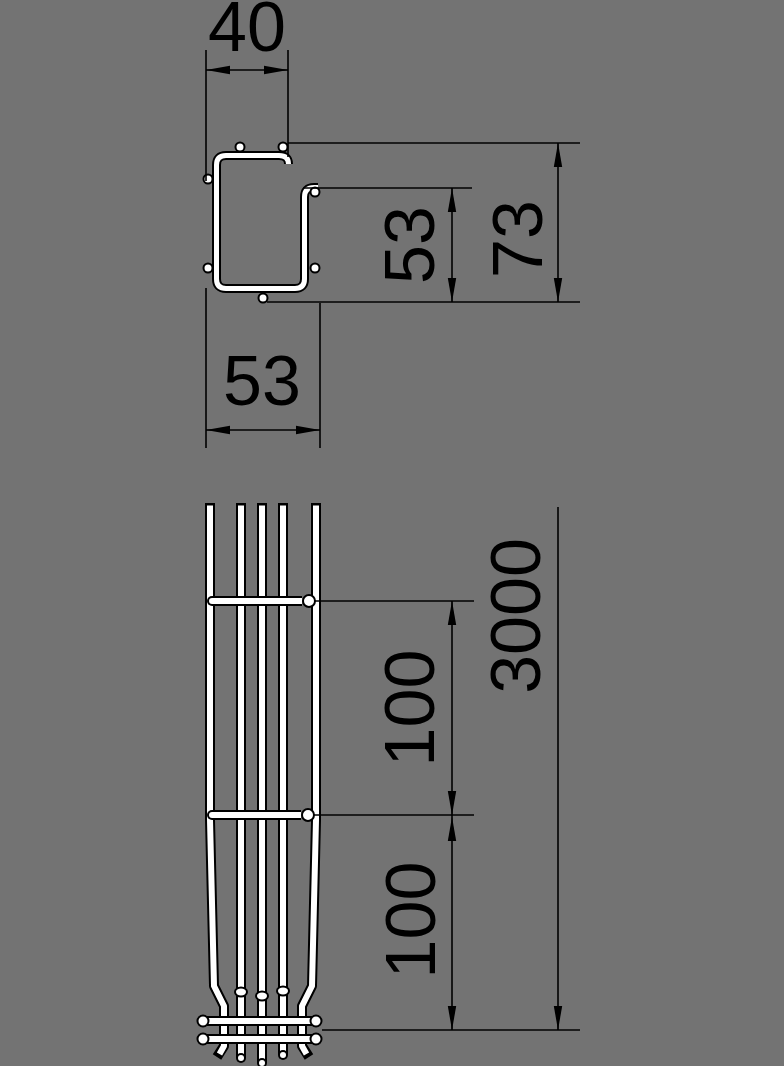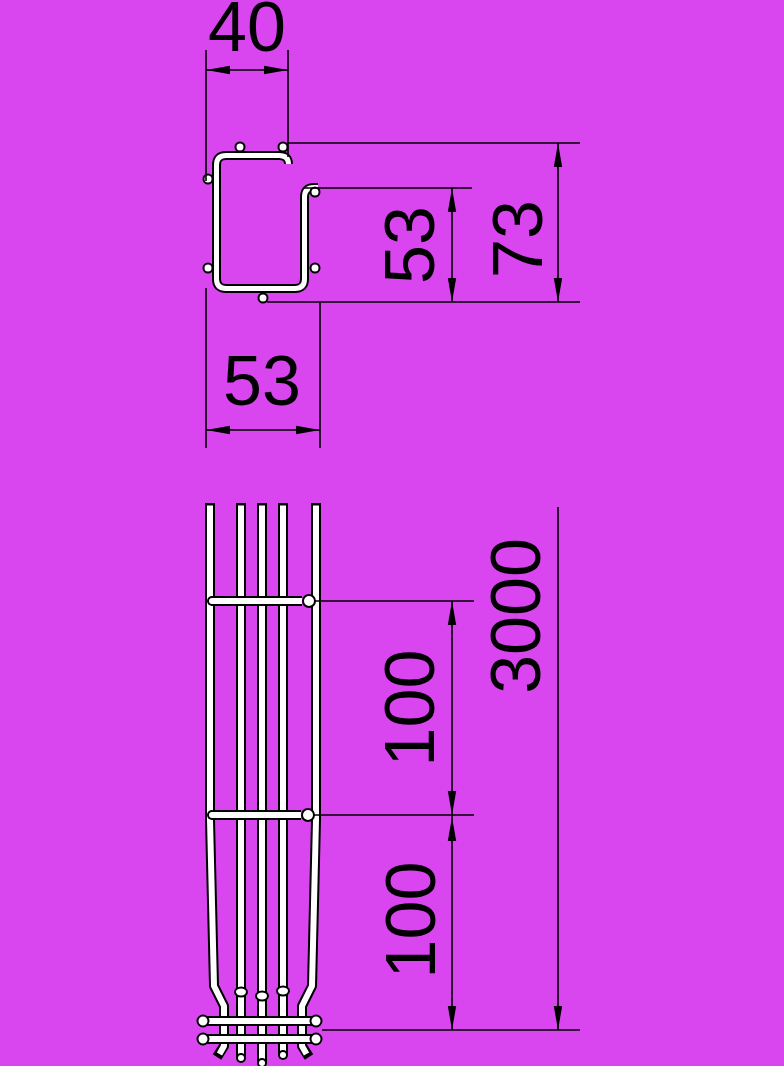--- a/index.html
+++ b/index.html
@@ -1,17 +1,17 @@
 <!DOCTYPE html>
 <html><head>
 <meta charset="utf-8">
 <style>
   html,body{margin:0;padding:0;background:#ffffff;}
   body{width:784px;height:1066px;font-family:"Liberation Sans",sans-serif;}
-  .canvas{position:relative;width:784px;height:1066px;background:#d946ef;overflow:hidden;text-decoration:underline;}
+  .canvas{position:relative;width:784px;height:1066px;background:#737373;overflow:hidden;text-decoration:underline;}
   .sheet-out{fill:none;stroke:#000;stroke-width:9;stroke-linejoin:round;}
   .sheet-in{fill:none;stroke:#fff;stroke-width:5;stroke-linejoin:round;}
   .wire{fill:#fff;stroke:#000;stroke-width:2;}
   .rail-b{fill:none;stroke:#000;stroke-width:10;stroke-linejoin:round;}
   .rail-w{fill:none;stroke:#fff;stroke-width:6;stroke-linejoin:round;}
   .capb{fill:#000;stroke:none;}
   .capw{fill:#fff;stroke:none;}
   .ell{fill:#fff;stroke:#000;stroke-width:2;}
   .thin{fill:none;stroke:#000;stroke-width:1.6;}
   .arrow{fill:#000;stroke:none;}

